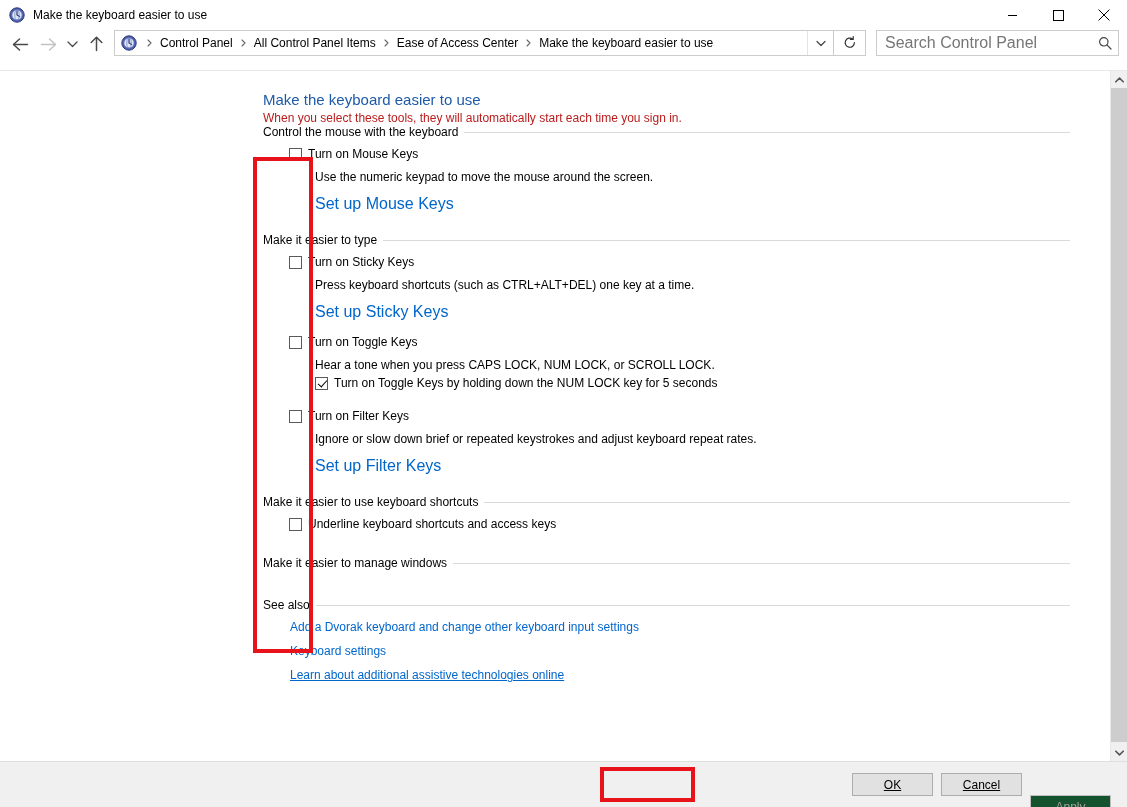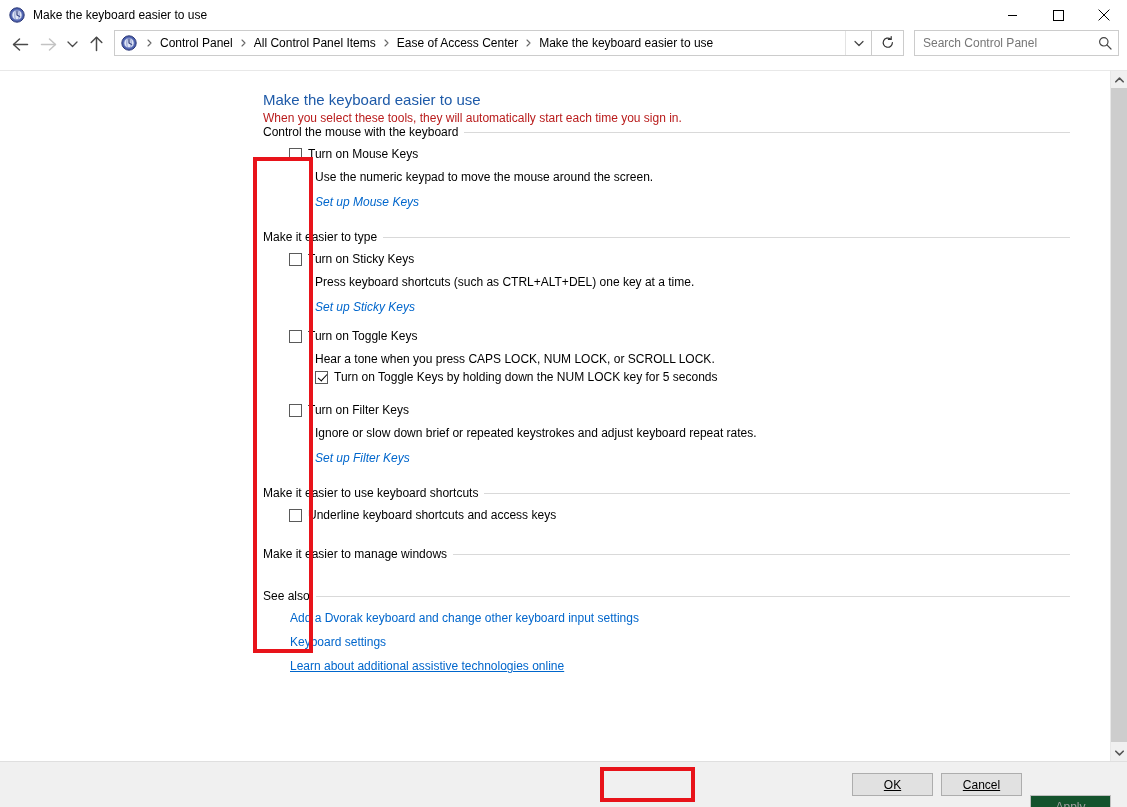--- a/index.html
+++ b/index.html
@@ -110,21 +110,21 @@
   }
   .searchbox {
     flex: 0 0 205px; height: 26px;
     border: 1px solid #cccccc;
     background: #ffffff;
     display: flex; align-items: center;
   }
   .search-input {
     flex: 1 1 auto; border: none; outline: none;
     font-family: "Liberation Sans", sans-serif;
-    font-size: 12px; color: #000;
+    font-size: 16px; color: #000;
     padding-left: 8px; background: transparent;
     min-width: 0;
   }
   .search-input::placeholder { color: #767676; }
   .search-icon-wrap {
     width: 26px; flex: 0 0 26px;
     display: flex; align-items: center; justify-content: center;
   }
 
   
@@ -187,25 +187,24 @@
   .cblabel { font-size: 12px; color: #000000; line-height: 15px; }
 
   .desc {
     margin-left: 52px;
     font-size: 12px; color: #000000;
     margin-bottom: 4px;
     margin-top: 8px;
   }
   .link {
     margin-left: 52px;
-    font-size: 12px; color: #0066cc;
+    font-size: 16px; color: #0066cc;
     cursor: default;
     display: inline-block;
     margin-top: 7px;
-    font-style: italic;
   }
 
   .sec-gap { height: 20px; }
   .sec-gap-sm { height: 14px; }
 
   .seealso-links { margin-left: 27px; margin-top: 8px; }
   .seealso-links a {
     display: block;
     font-size: 12px; color: #0066cc;
     text-decoration: none;

